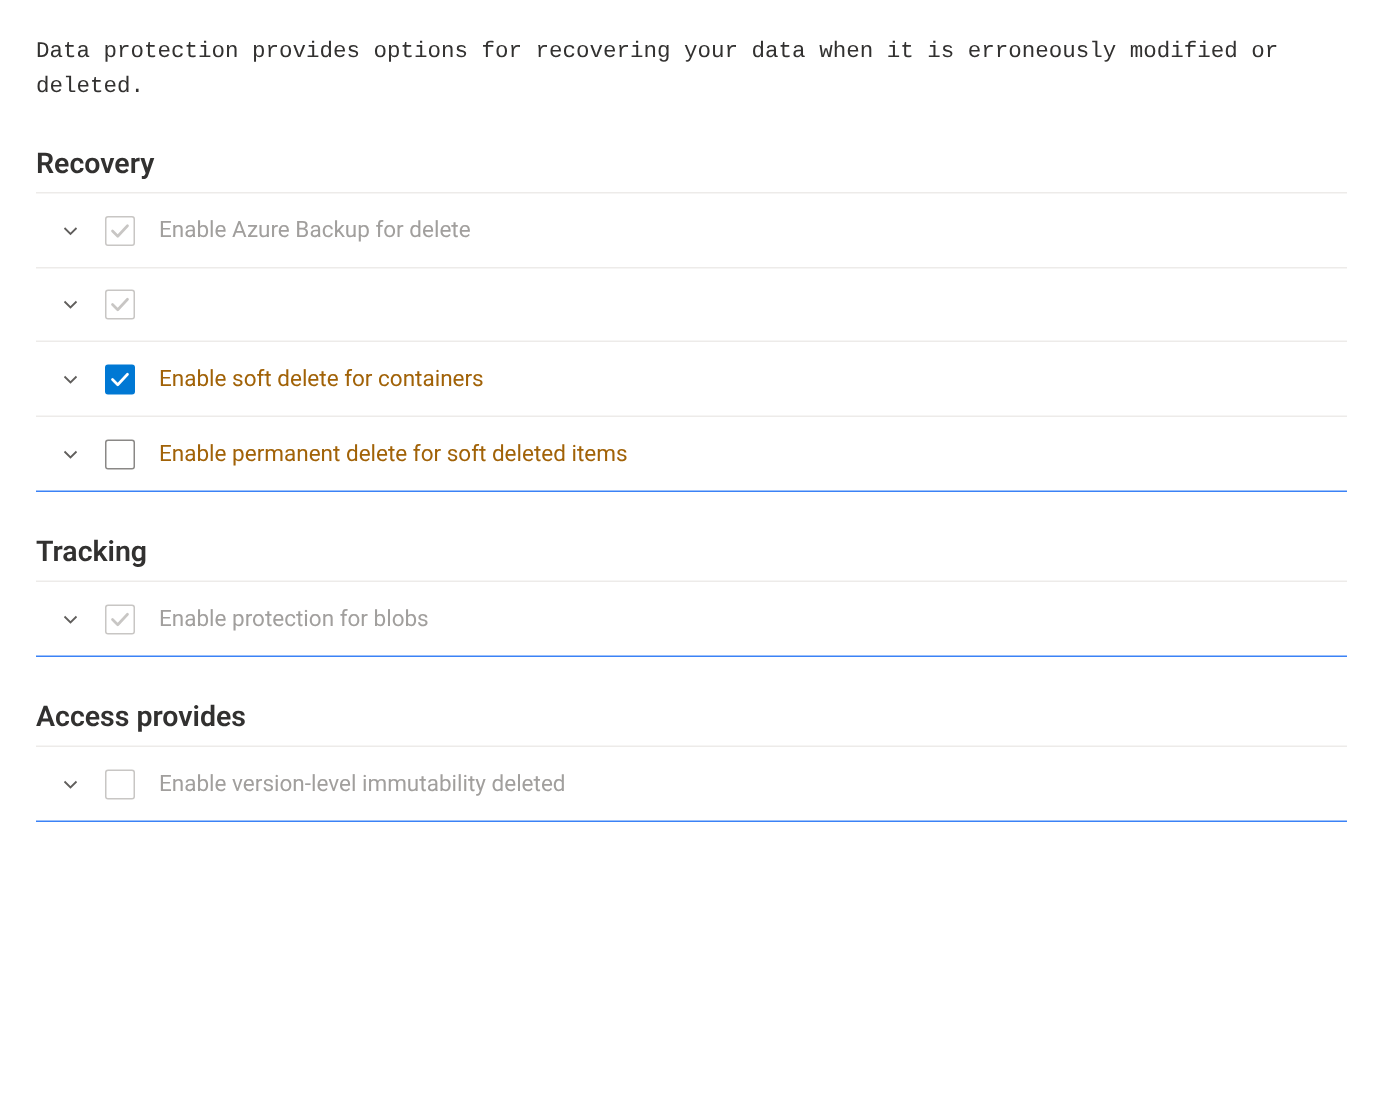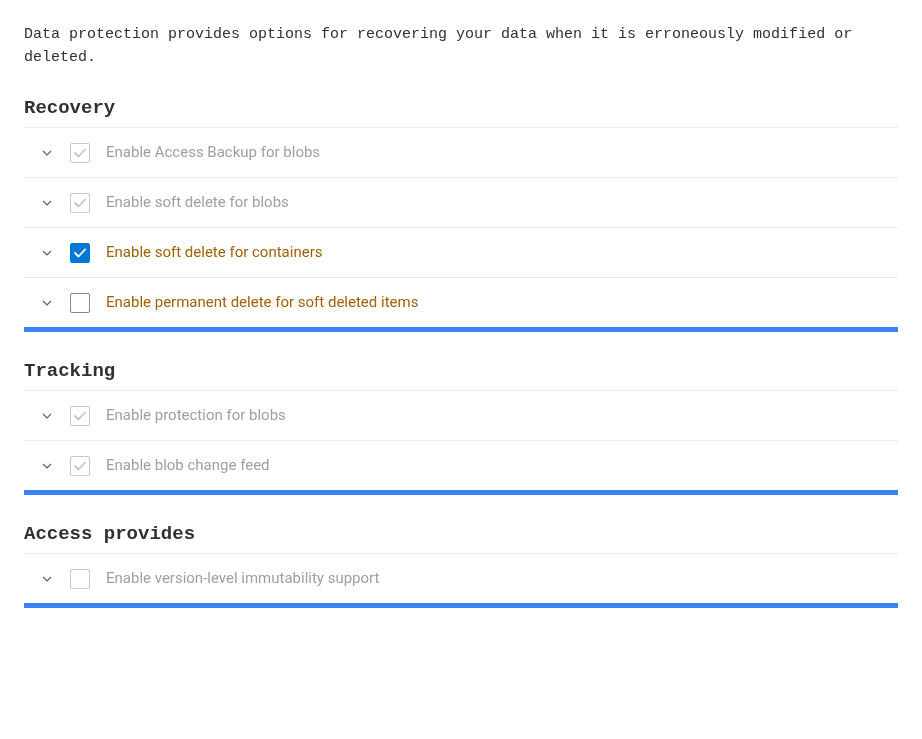--- a/index.html
+++ b/index.html
@@ -21,31 +21,30 @@
       margin-bottom: 28px;
       line-height: 1.5;
       font-family: Liberation Mono, monospace;
     }
     .section-heading {
       font-size: 19px;
       font-weight: 600;
       color: #323130;
       margin-top: 18px;
       margin-bottom: 8px;
-      font-family: Liberation Mono, monospace;
     }
     .option-row {
       display: flex;
       align-items: center;
       padding: 14px 0 14px 16px;
       border-top: 1px solid #edebe9;
       gap: 16px;
     }
     .option-row:last-child {
-      border-bottom: 5px solid #3b82f6;
+      border-bottom: 1px solid #3b82f6;
     }
     .section {
       margin-bottom: 28px;
     }
     .expander {
       width: 14px;
       height: 14px;
       display: flex;
       align-items: center;
       justify-content: center;
@@ -111,36 +110,35 @@
     <span class="expander">
       <svg viewBox="0 0 12 12">
           <path d="M2 4 L6 8 L10 4" fill="none" stroke="#605e5c" stroke-width="1.2"></path>
         </svg>
     </span>
     <span class="checkbox disabled">
       <svg viewBox="0 0 14 14">
           <path d="M2 7 L5.5 10.5 L12 3.5" fill="none" stroke-width="1.8" stroke-linecap="round" stroke-linejoin="round"></path>
         </svg>
     </span>
-    <span class="option-label disabled">Enable Access Backup for blobs</span>
+    <span class="option-label disabled">Enable Azure Backup for delete</span>
   </div>
 
 
   <div class="option-row">
     <span class="expander">
       <svg viewBox="0 0 12 12">
           <path d="M2 4 L6 8 L10 4" fill="none" stroke="#605e5c" stroke-width="1.2"></path>
         </svg>
     </span>
     <span class="checkbox disabled">
       <svg viewBox="0 0 14 14">
           <path d="M2 7 L5.5 10.5 L12 3.5" fill="none" stroke-width="1.8" stroke-linecap="round" stroke-linejoin="round"></path>
         </svg>
     </span>
-    <span class="option-label disabled">Enable soft delete for blobs</span>
   </div>
 
   <div class="option-row">
     <span class="expander">
       <svg viewBox="0 0 12 12">
           <path d="M2 4 L6 8 L10 4" fill="none" stroke="#605e5c" stroke-width="1.2"></path>
         </svg>
     </span>
     <span class="checkbox checked">
       <svg viewBox="0 0 14 14">
@@ -175,44 +173,31 @@
         </svg>
     </span>
     <span class="checkbox disabled">
       <svg viewBox="0 0 14 14">
           <path d="M2 7 L5.5 10.5 L12 3.5" fill="none" stroke-width="1.8" stroke-linecap="round" stroke-linejoin="round"></path>
         </svg>
     </span>
     <span class="option-label disabled">Enable protection for blobs</span>
   </div>
 
-  <div class="option-row">
-    <span class="expander">
-      <svg viewBox="0 0 12 12">
-          <path d="M2 4 L6 8 L10 4" fill="none" stroke="#605e5c" stroke-width="1.2"></path>
-        </svg>
-    </span>
-    <span class="checkbox disabled">
-      <svg viewBox="0 0 14 14">
-          <path d="M2 7 L5.5 10.5 L12 3.5" fill="none" stroke-width="1.8" stroke-linecap="round" stroke-linejoin="round"></path>
-        </svg>
-    </span>
-    <span class="option-label disabled">Enable blob change feed</span>
-  </div>
 </div>
 
 <div class="section">
   <h2 class="section-heading">Access provides</h2>
 
   <div class="option-row">
     <span class="expander">
       <svg viewBox="0 0 12 12">
           <path d="M2 4 L6 8 L10 4" fill="none" stroke="#605e5c" stroke-width="1.2"></path>
         </svg>
     </span>
     <span class="checkbox disabled checkbox-hidden-check">
       <svg viewBox="0 0 14 14">
           <path d="M2 7 L5.5 10.5 L12 3.5" fill="none" stroke-width="1.8" stroke-linecap="round" stroke-linejoin="round"></path>
         </svg>
     </span>
-    <span class="option-label disabled">Enable version-level immutability support</span>
+    <span class="option-label disabled">Enable version-level immutability deleted</span>
   </div>
 </div>
 
 </body></html>

